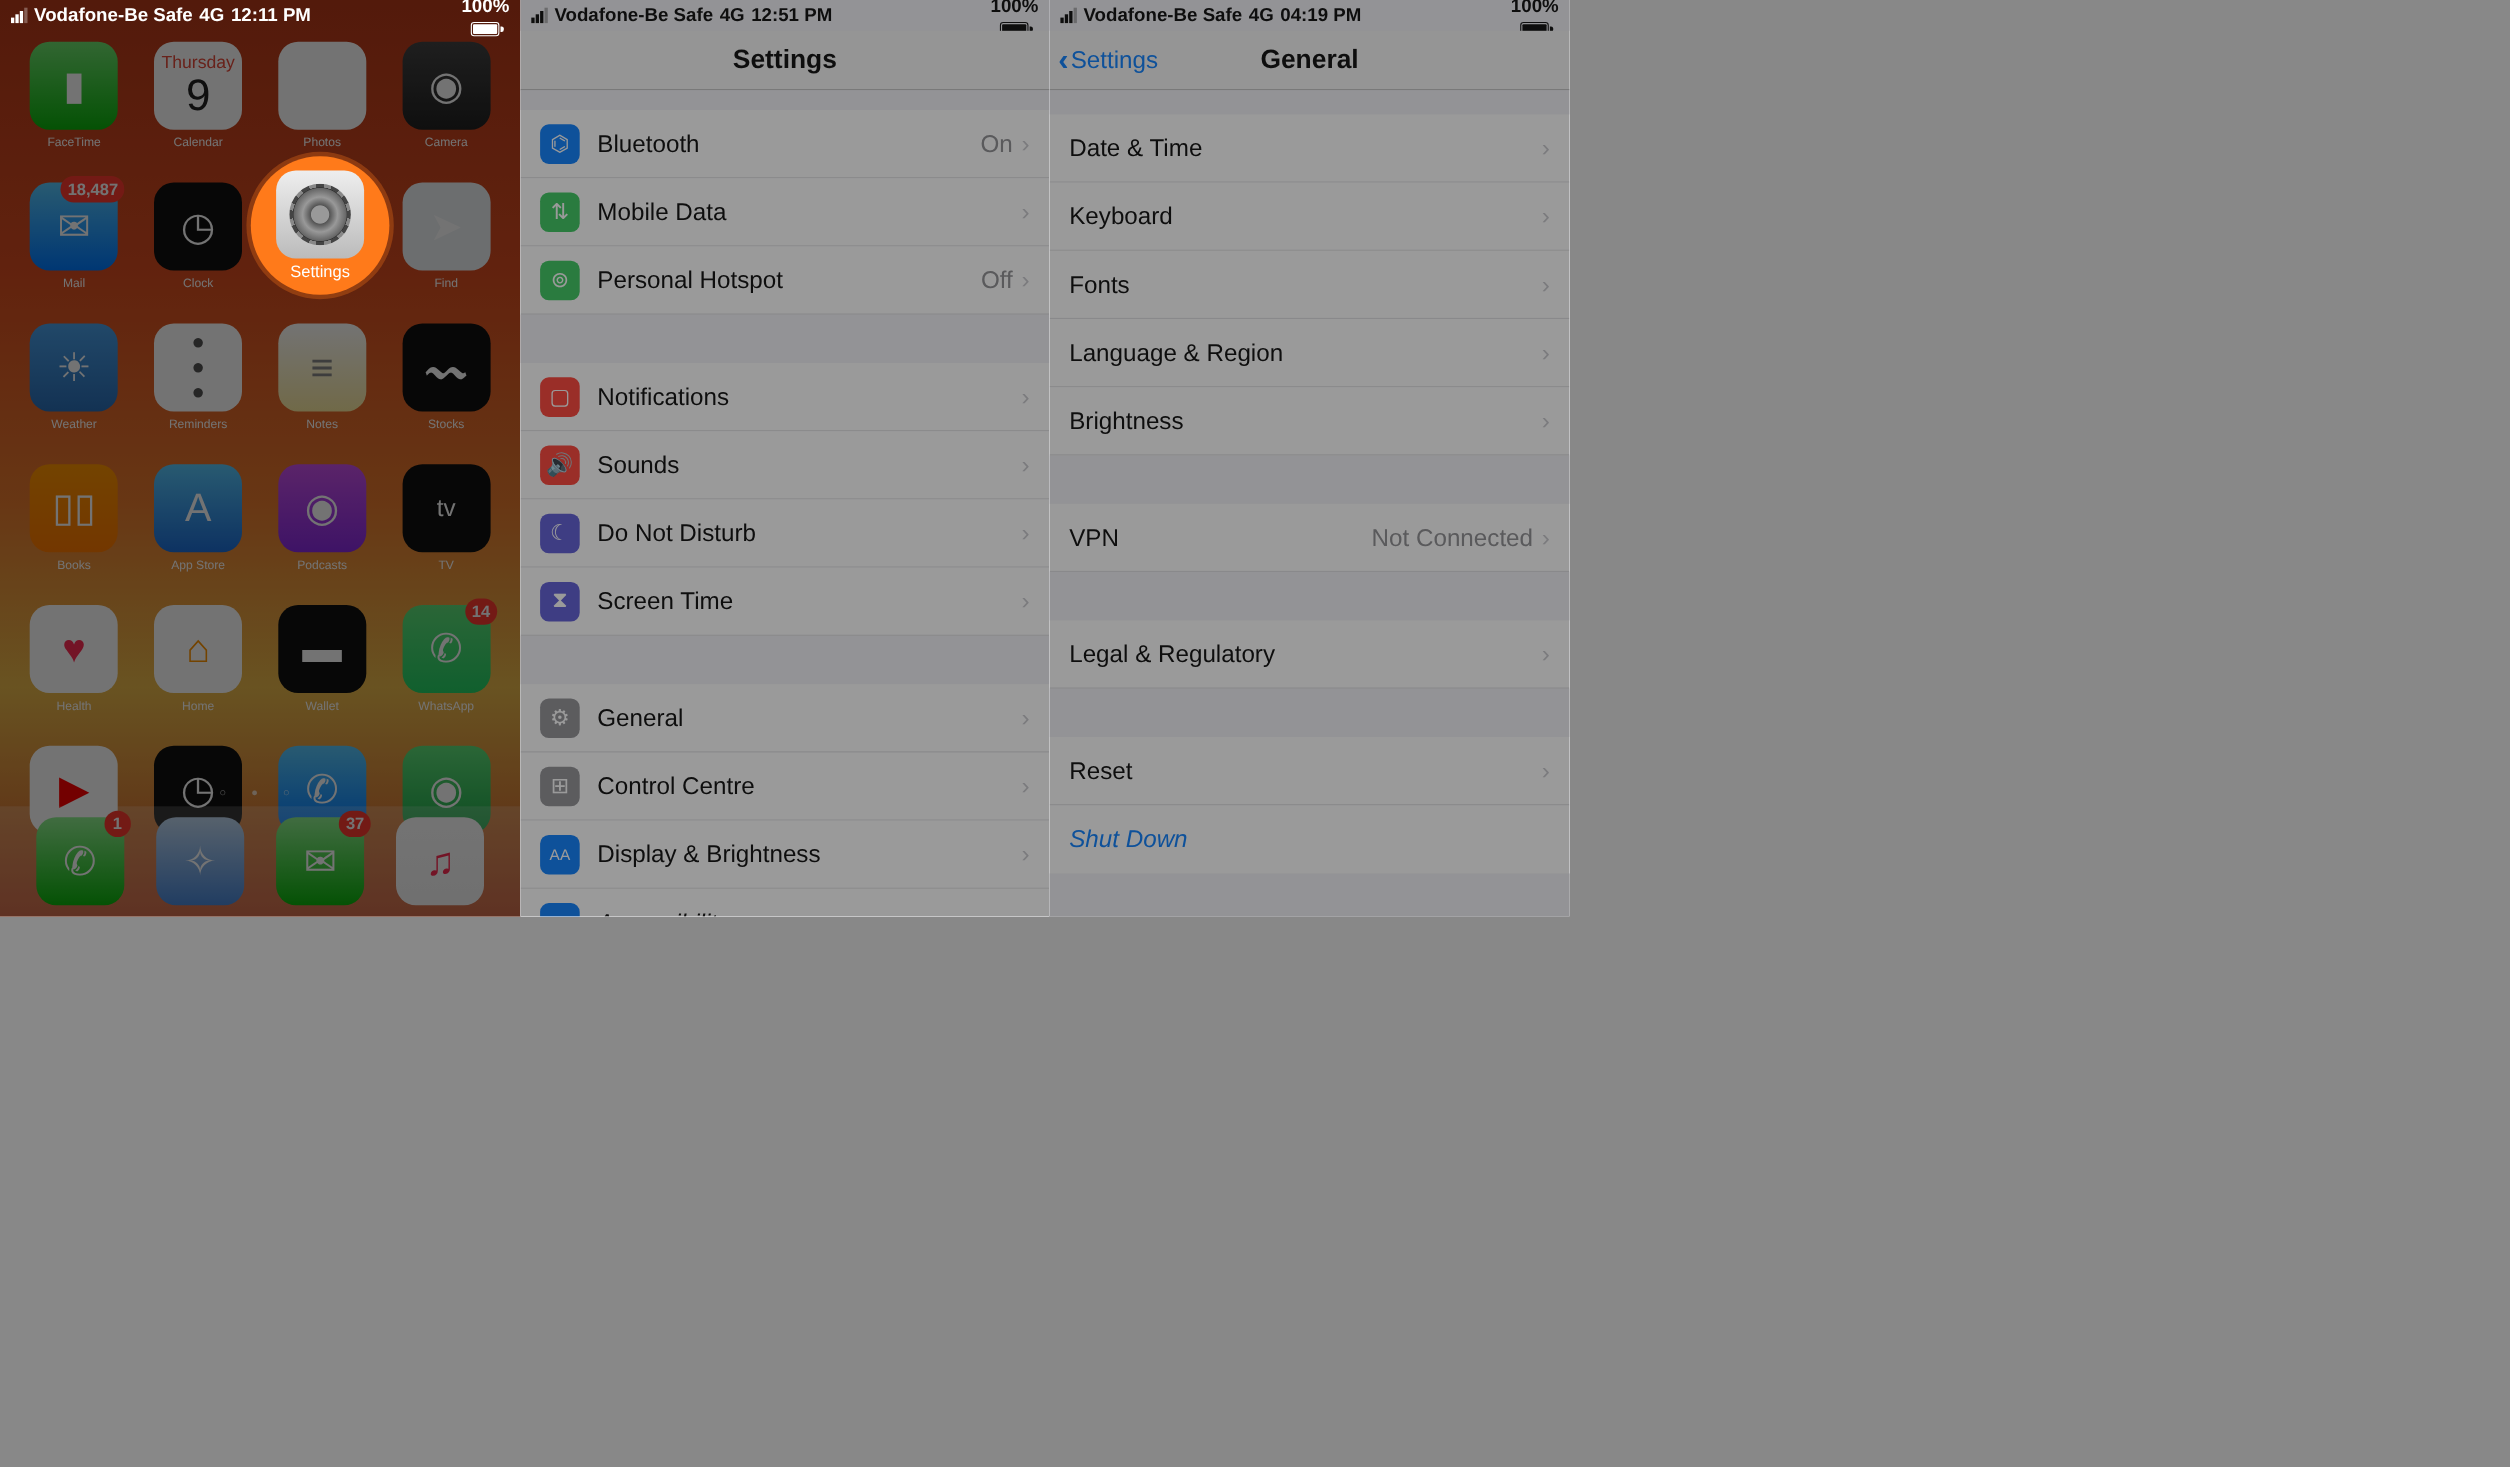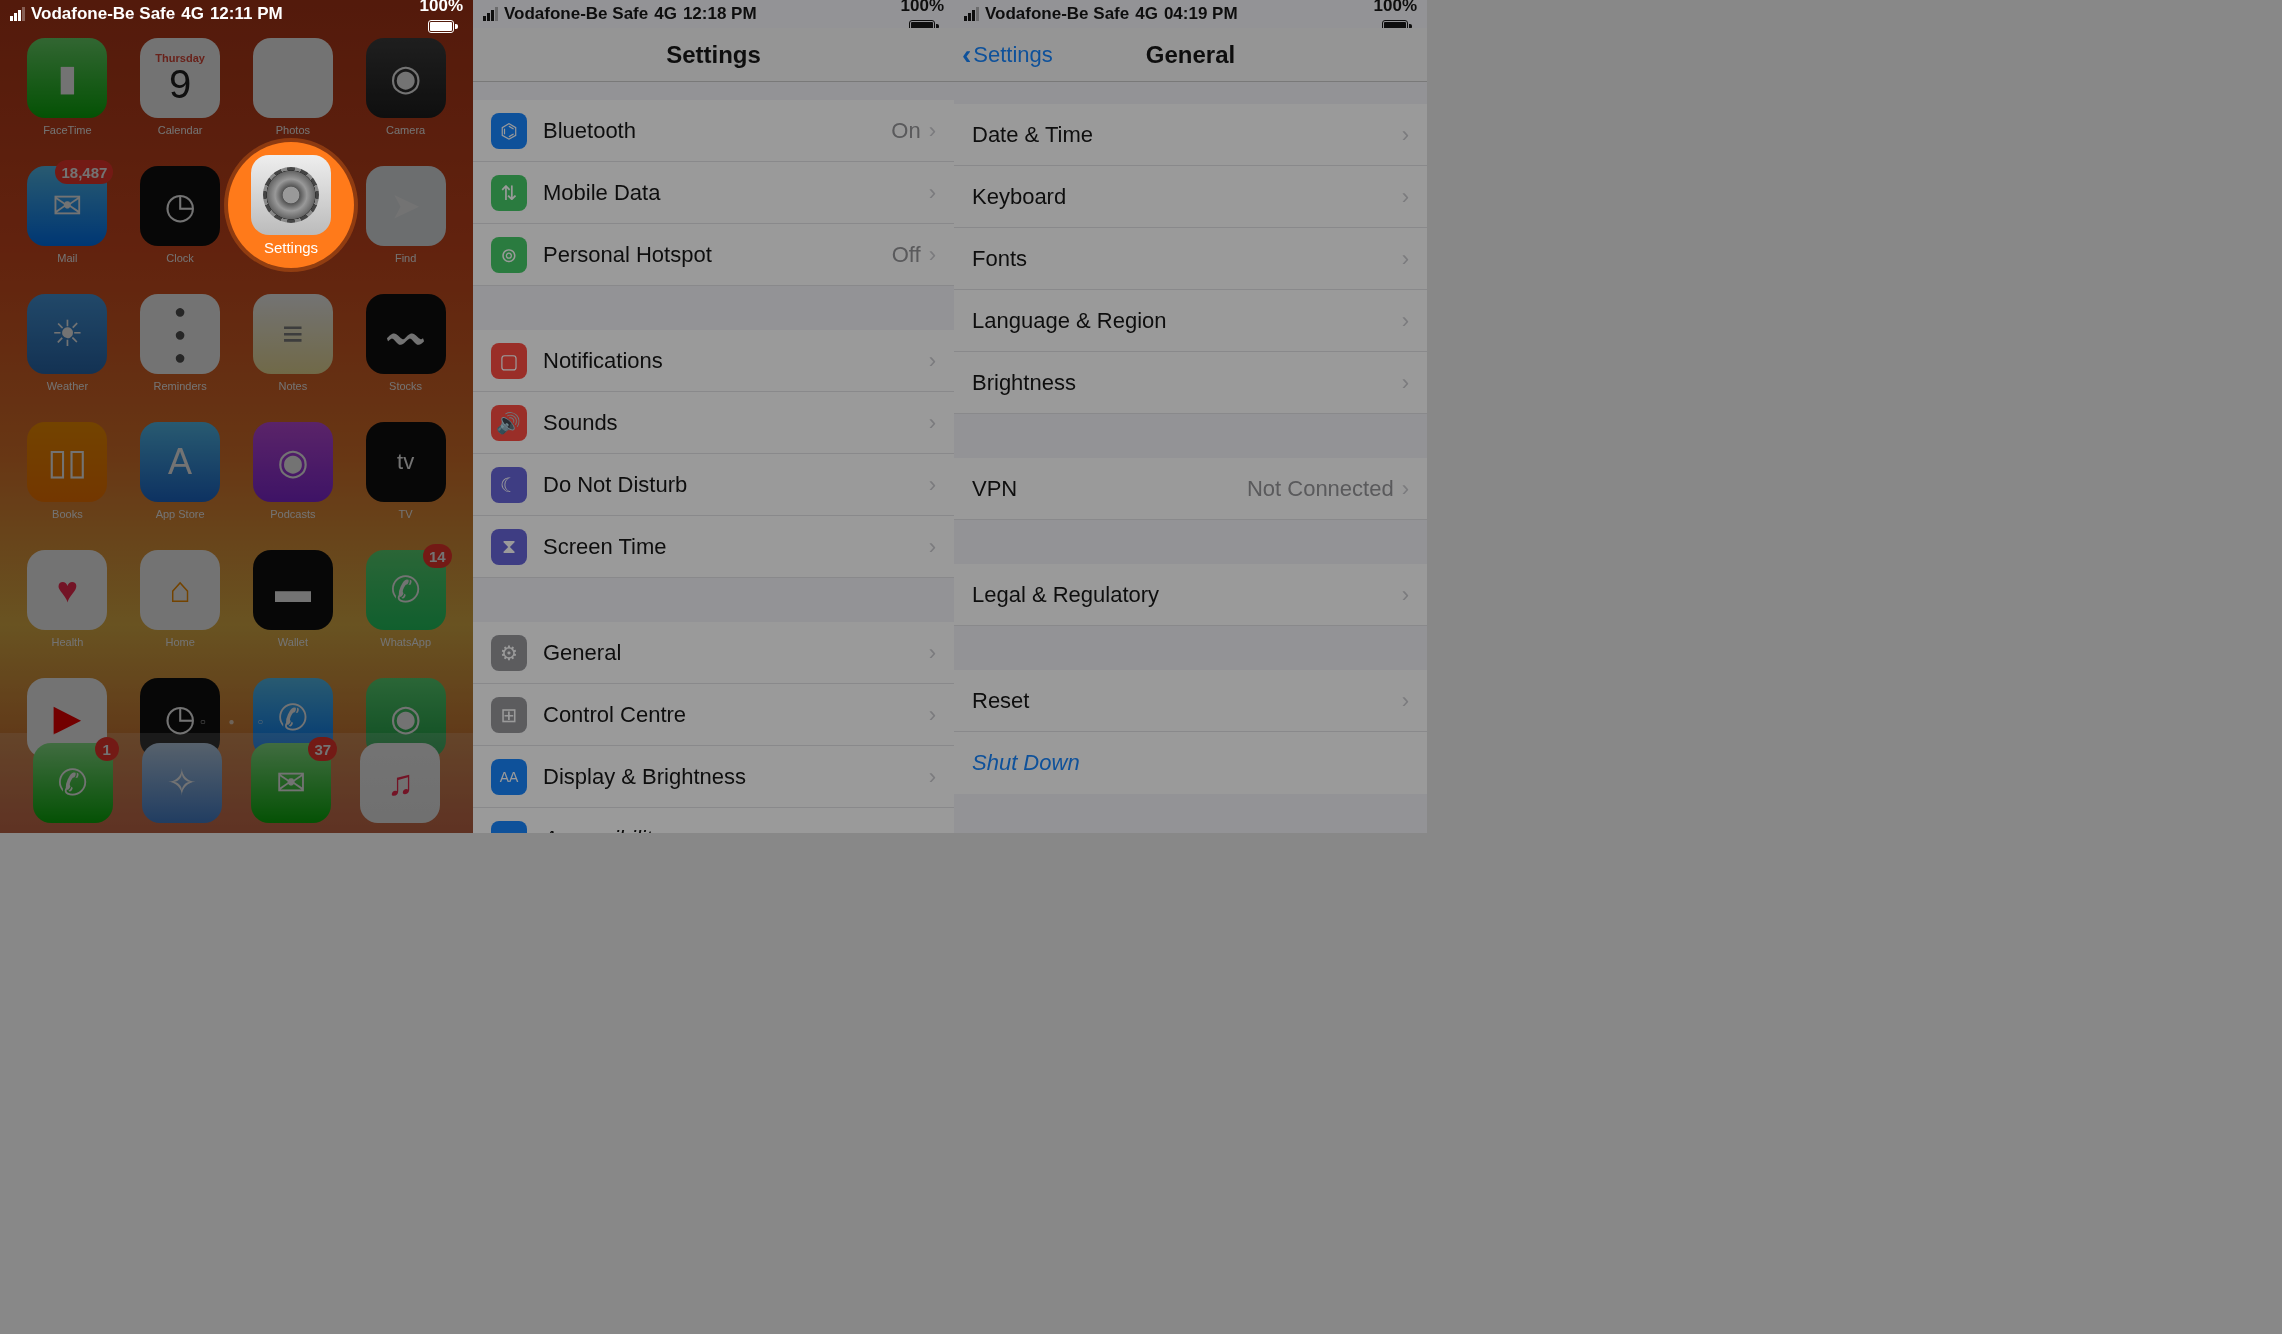--- a/index.html
+++ b/index.html
@@ -47,21 +47,21 @@
 .row .disc { color:#c7c7cc; font-size:22px; }
 .sect-gap { height:44px; }
 .highlight-row { position:relative; z-index:10; }
 .s2 .dim-overlay, .s3 .dim-overlay { background:rgba(30,30,30,.45); z-index:5; }
 .s2 .nav, .s2 .status-bar, .s3 .nav, .s3 .status-bar { position:relative; z-index:1; }
 .s2 .list, .s3 .list { position:relative; z-index:1; }
 .action { color:#007aff !important; }
 
 .i-blue{background:#007aff}.i-green{background:#34c759}.i-red{background:#ff3b30}.i-purple{background:#5856d6}.i-gray{background:#8e8e93}
 
-.ico.facetime{background:linear-gradient(#6fe26f,#0bb50b)}.ico.cal{background:#fff;color:#222;flex-direction:column}.ico.cal .d1{color:#e74c3c;font-size:11px;font-weight:700}.ico.cal .d2{font-size:40px;font-weight:300;line-height:1}
+.ico.facetime{background:linear-gradient(#6fe26f,#0bb50b)}.ico.cal{background:#fff;color:#222;flex-direction:column}.ico.cal .d1{color:#e74c3c;font-size:16px;font-weight:400}.ico.cal .d2{font-size:40px;font-weight:300;line-height:1}
 .ico.photos{background:#fff}.ico.camera{background:linear-gradient(#444,#222)}.ico.mail{background:linear-gradient(#5ac8fa,#007aff)}.ico.clock{background:#111}.ico.maps{background:#f0f4f7}
 .ico.weather{background:linear-gradient(#4aa0e8,#2b6fb8)}.ico.reminders{background:#fff}.ico.notes{background:linear-gradient(#fff,#f9e9a0)}.ico.stocks{background:#111}
 .ico.books{background:linear-gradient(#ff9500,#ff7a00)}.ico.appstore{background:linear-gradient(#5ac8fa,#1e6fd8)}.ico.podcasts{background:linear-gradient(#c850e8,#8a2be2)}.ico.tv{background:#111}
 .ico.health{background:#fff;color:#ff2d55}.ico.home{background:#fff}.ico.wallet{background:#111}.ico.whatsapp{background:linear-gradient(#5fe27a,#25d366)}
 .ico.youtube{background:#fff;color:#ff0000}.ico.watch{background:#111}.ico.truecaller{background:linear-gradient(#5ac8fa,#007aff)}.ico.findmy{background:linear-gradient(#5fe27a,#1faa4a)}
 .ico.phone{background:linear-gradient(#8ff08f,#0bb50b)}.ico.safari{background:linear-gradient(#c0d8f0,#4a88d8)}.ico.messages{background:linear-gradient(#8ff08f,#0bb50b)}.ico.music{background:linear-gradient(#fff,#f8f8f8);color:#ff2d55}
 </style>
 </head>
 <body>
 
@@ -223,21 +223,21 @@
   <div class="status-bar dark">
     <div class="status-left">
       <span class="sig">
           <i></i>
           <i></i>
           <i></i>
           <i></i>
         </span>
       <span>Vodafone-Be Safe</span>
       <span>4G</span>
-      <span>12:18 PM</span>
+      <span>12:51 PM</span>
     </div>
     <div class="status-right">
       <span>100%</span>
       <span class="batt"></span>
     </div>
   </div>
   <div class="nav">
     <span>Settings</span>
   </div>
   <div class="list">

